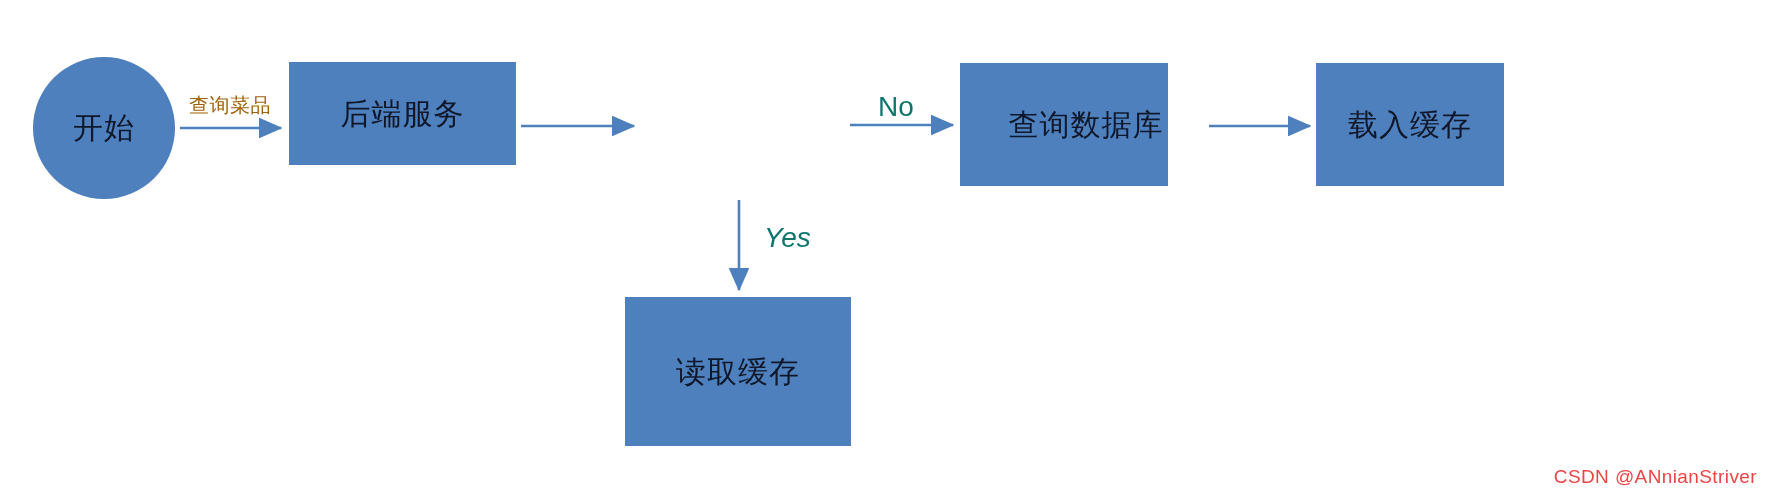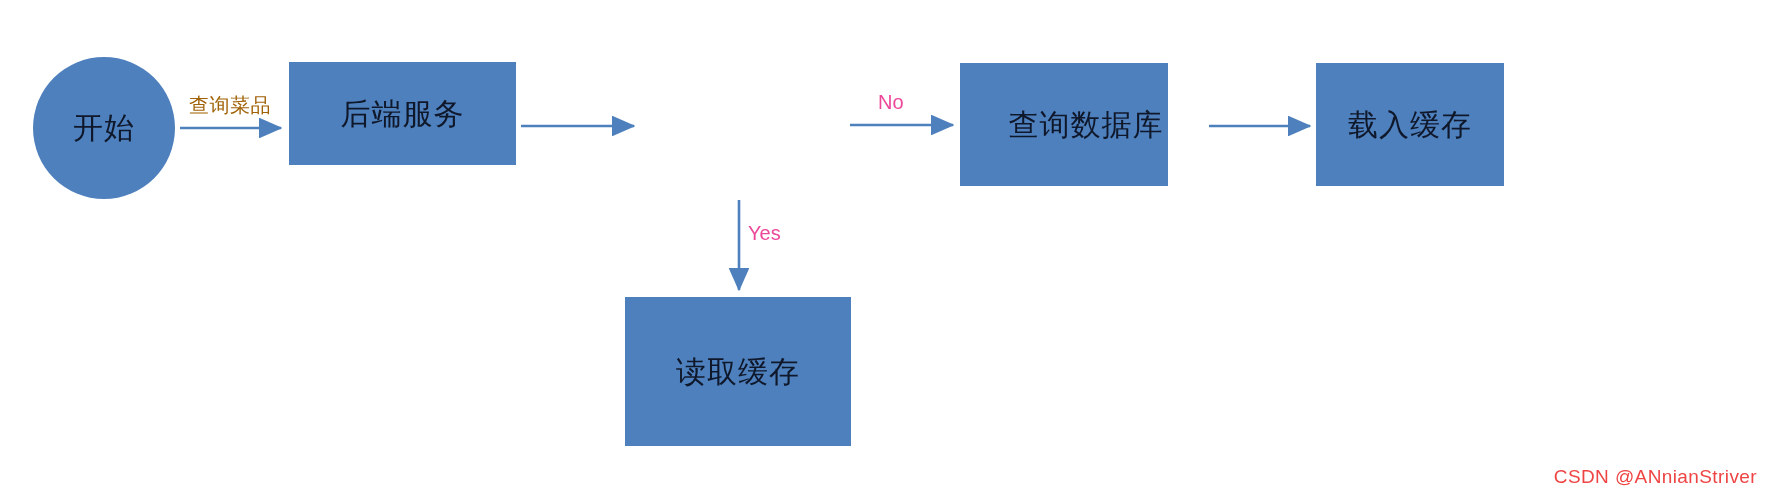--- a/index.html
+++ b/index.html
@@ -52,22 +52,22 @@
     width: 100%;
     height: 100%;
   }
   .diamond-label {
     position: relative;
     z-index: 2;
     padding-left: 6px;
   }
   .edge-label {
     position: absolute;
-    color: #ec4899;
-    font-size: 20px;
+    color: #0f766e;
+    font-size: 28px;
     white-space: nowrap;
   }
   .edge-label-cn {
     font-size: 20px;
     color: #a16207;
     letter-spacing: 0.5px;
   }
   .connector {
     position: absolute;
     pointer-events: none;
@@ -133,17 +133,17 @@
   </div>
 
   <div class="node node-rect" style="left:625px; top:297px; width:226px; height:149px;">
     <span>读取缓存</span>
   </div>
 
   <div class="edge-label edge-label-cn" style="left:189px; top:92px;">查询菜品</div>
 
   <div class="edge-label" style="left:878px; top:91px;">No</div>
 
-  <div class="edge-label" style="left:748px; top:222px;">Yes</div>
+  <div class="edge-label" style="left:764px; top:222px;font-style:italic;">Yes</div>
 
   <div class="watermark">CSDN @ANnianStriver</div>
 
 </div>
 
 </body></html>

